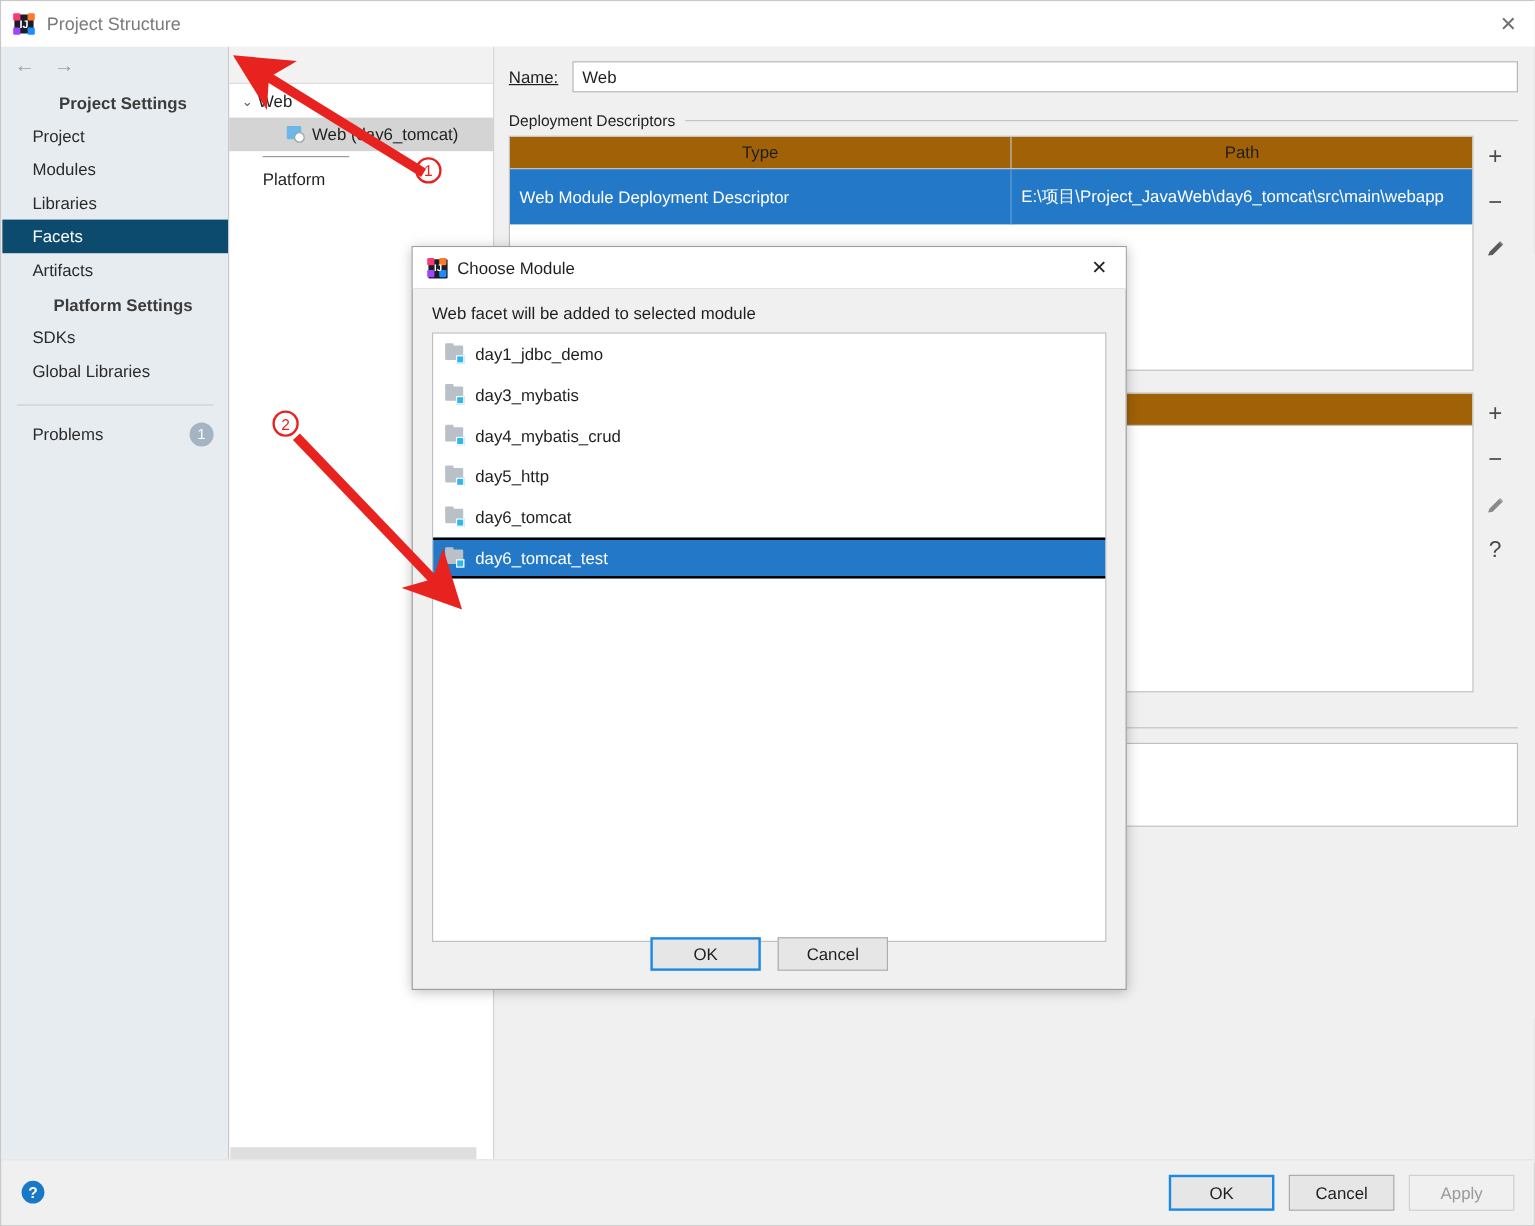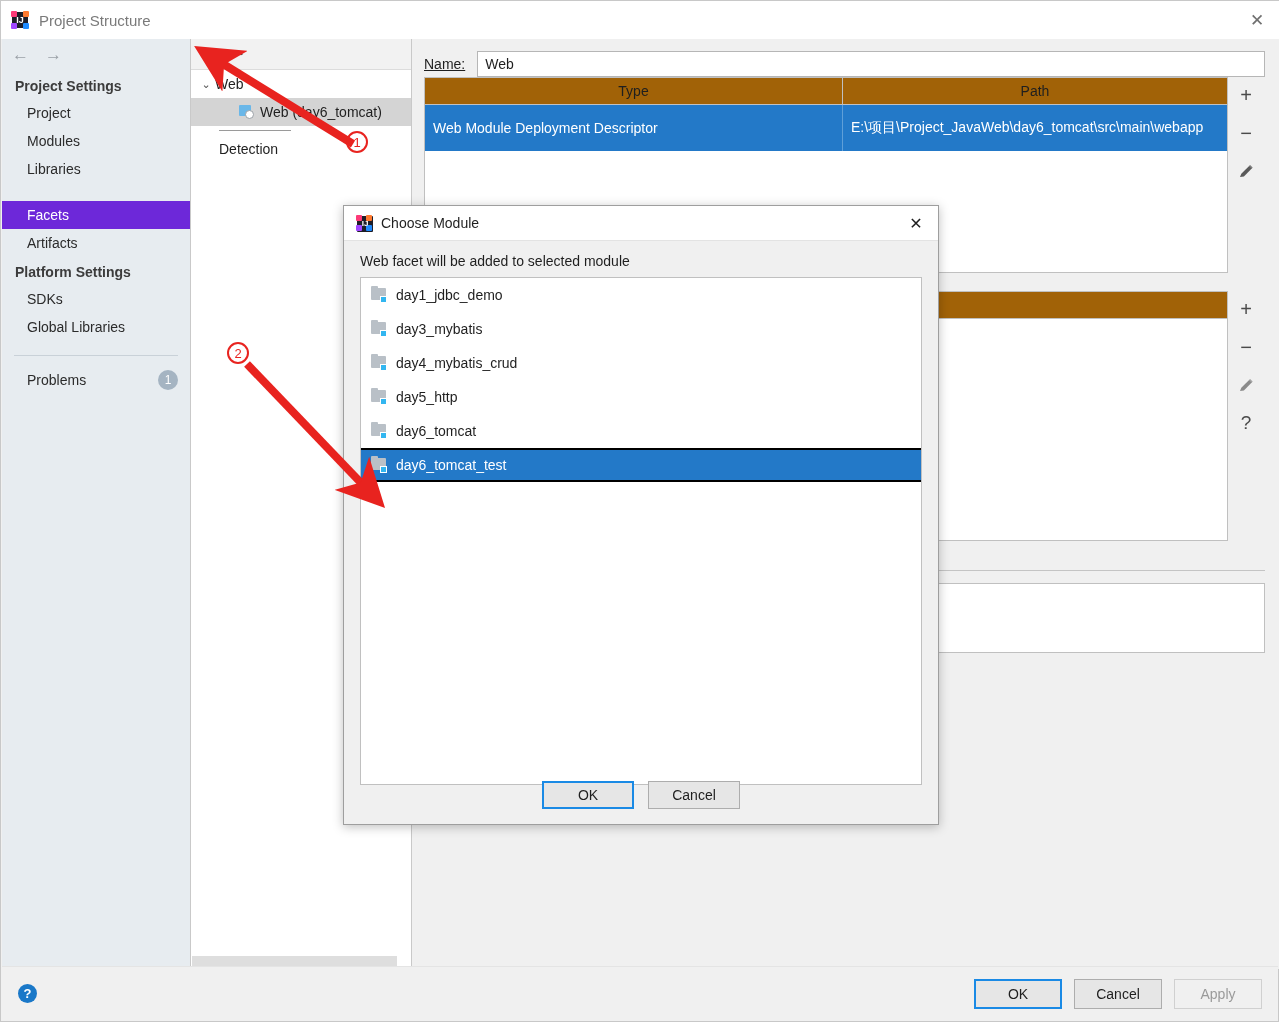--- a/index.html
+++ b/index.html
@@ -73,29 +73,30 @@
     box-sizing: border-box;
   }
   .nav-arrows {
     height: 32px; display: flex; align-items: center;
     padding-left: 10px; gap: 16px; color: #9aa0a6; font-size: 17px;
   }
   .nav-arrows span { cursor: default; }
   .sb-group {
     font-size: 14px; font-weight: bold; color: #3c3c3c;
     padding: 7px 0 5px 13px;
+    text-align: center;
   }
   .sb-item {
     font-size: 14px; color: #2b2b2b;
     padding: 6px 0 6px 25px;
     cursor: default;
     display: flex; align-items: center;
   }
   .sb-item.selected {
-    background: #6d28d9; color: #ffffff; margin-top: 18px;
+    background: #0c4a6e; color: #ffffff;
   }
   .sb-sep {
     margin: 14px 12px 8px 12px;
     border-top: 1px solid #c9d1d8;
   }
   .sb-problems {
     font-size: 14px; color: #2b2b2b;
     padding: 6px 12px 6px 25px;
     display: flex; align-items: center; justify-content: space-between;
     cursor: default;
@@ -422,33 +423,37 @@
     <div class="tree-row node2 selected">
       <span class="web-icon">
         <span class="sq"></span>
           <span class="globe"></span>
       </span>
       <span>Web (day6_tomcat)</span>
     </div>
 
     <div class="detect-sep"></div>
     <div class="tree-row" style="padding-left:28px;">
-      <span>Detection</span>
+      <span>Platform</span>
     </div>
 
     <div class="tree-hscroll"></div>
   </div>
 
   <div class="content">
 
     <div class="name-row">
       <span class="name-label">Name:</span>
       <input class="name-input" type="text" value="Web" style="">
     </div>
 
+    <div class="group-title-row">
+      <span class="gt">Deployment Descriptors</span>
+      <span class="gline"></span>
+    </div>
 
     <div class="table-block" style="height:196px;">
       <div class="table-wrap">
         <div class="tbl-head">
           <div class="col-type">Type</div>
           <div class="col-path">Path</div>
         </div>
         <div class="tbl-row">
           <div class="col-type">Web Module Deployment Descriptor</div>
           <div class="col-path">E:\项目\Project_JavaWeb\day6_tomcat\src\main\webapp</div>

